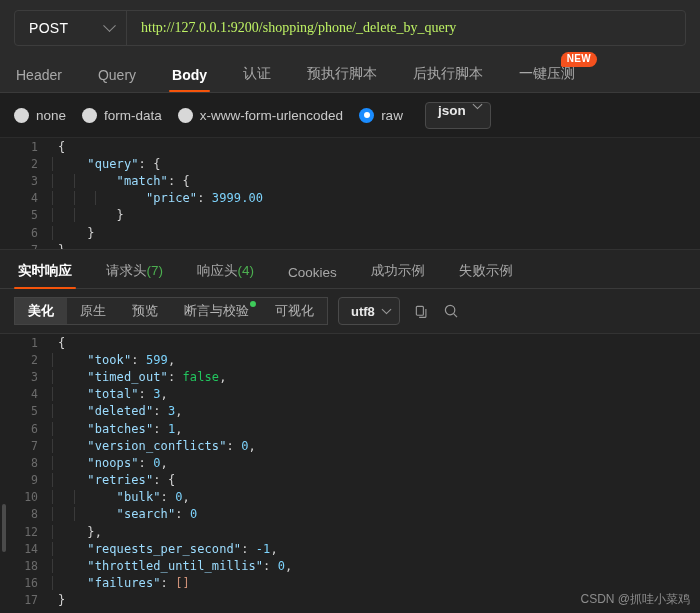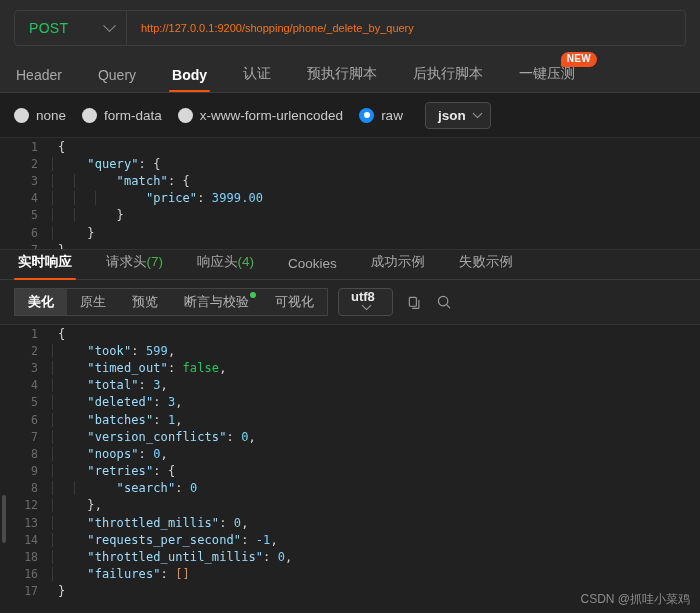--- a/index.html
+++ b/index.html
@@ -26,35 +26,35 @@
     background:#2b2b2b;
     overflow:hidden;
   }
   .method {
     width: 112px;
     display:flex; align-items:center; justify-content:space-between;
     padding: 0 12px 0 14px;
     border-right:1px solid #3d3d3d;
     cursor:pointer;
   }
-  .method-label { color:#22c55e; font-size:14px; letter-spacing:.3px; }
+  .method-label { color:#ffffff; font-size:14px; letter-spacing:.3px; }
   .chev {
     width:9px; height:9px;
     border-right:1.4px solid #8a8a8a;
     border-bottom:1.4px solid #8a8a8a;
     transform: rotate(45deg) translate(-2px,-2px);
   }
   .url-input {
     flex:1;
     display:flex; align-items:center;
     padding: 0 14px;
-    color:#f97316; font-size:11px;
+    color:#bef264; font-size:14px;
     background:transparent;
     border:none; outline:none;
-    font-family:Liberation Sans, sans-serif;
+    font-family:Liberation Serif, serif;
   }
 
   
   .req-tabs {
     background:#2b2b2b;
     display:flex; align-items:flex-end;
     height: 38px;
     padding-left: 16px;
     position:relative;
     flex: 0 0 auto;
@@ -105,21 +105,21 @@
   .radio.sel::after {
     content:""; width:6px; height:6px; border-radius:50%; background:#fff;
   }
   .radio-label { color:#c9c9c9; font-size:13.5px; }
   .fmt-select {
     margin-left: 6px;
     border:1px solid #4a4a4a;
     border-radius:4px;
     background:#2a2a2a;
     height:27px;
-    display:flex; align-items:center;
+    display:flex; align-items:flex-start;
     padding: 0 9px 0 12px;
     cursor:pointer;
   }
   .fmt-label { color:#e8e8e8; font-size:13.5px; font-weight:bold; margin-right:8px; }
   .chev-sm {
     width:7px; height:7px;
     border-right:1.3px solid #9a9a9a;
     border-bottom:1.3px solid #9a9a9a;
     transform: rotate(45deg) translate(-1.5px,-1.5px);
   }
@@ -161,21 +161,21 @@
 
   .v-scroll {
     position:absolute; left:0; width:4px;
     background:#4b4b4b; border-radius:2px;
   }
 
   
   .res-tabs {
     background:#252525;
     display:flex; align-items:flex-end;
-    height: 31px;
+    height: 40px;
     padding-left: 18px;
     flex:0 0 auto;
     border-bottom:1px solid #3a3a3a;
     border-top:1px solid #323232;
   }
   .restab {
     position:relative;
     padding-bottom: 8px;
     margin-right: 34px;
     font-size:13.5px;
@@ -213,21 +213,21 @@
   .seg-item.active { background:#3c3c3c; color:#fff; font-weight:bold; }
   .greendot {
     position:absolute; top:3px; right:6px;
     width:6px; height:6px; border-radius:50%; background:#3ecb5a;
   }
   .enc-select {
     margin-left:10px;
     border:1px solid #4a4a4a; border-radius:4px;
     background:#2a2a2a;
     height:28px; display:flex; align-items:center;
-    padding: 0 9px 0 12px; cursor:pointer;flex-direction:column;
+    padding: 0 9px 0 12px; cursor:pointer;
   }
   .enc-label { color:#e8e8e8; font-size:13px; font-weight:bold; margin-right:8px; }
   .tbicon { margin-left:14px; cursor:pointer; display:flex; align-items:center; }
 
   .watermark {
     position:absolute; right:10px; bottom:5px;
     color:#8d8d8d; font-size:12px;
     font-family:"Liberation Sans","DejaVu Sans",sans-serif;
     pointer-events:none;
   }
@@ -395,32 +395,32 @@
         </div>
         <div class="code-row">
           <div class="gutter">8</div>
           <div class="codeline"><span class="gline" style="left: 2px;"></span><span>    </span><span class="k">"noops"</span><span class="p">: </span><span class="num">0</span><span class="p">,</span></div>
         </div>
         <div class="code-row">
           <div class="gutter">9</div>
           <div class="codeline"><span class="gline" style="left: 2px;"></span><span>    </span><span class="k">"retries"</span><span class="p">: </span><span class="br">{</span></div>
         </div>
         <div class="code-row">
+          <div class="gutter">10</div>
+          <div class="codeline"><span class="gline" style="left: 2px;"></span><span class="gline" style="left: 23.5px;"></span><span>        </span><span class="k">"bulk"</span><span class="p">: </span><span class="num">0</span><span class="p">,</span></div>
+        </div>
+        <div class="code-row">
           <div class="gutter">8</div>
           <div class="codeline"><span class="gline" style="left: 2px;"></span><span class="gline" style="left: 23.5px;"></span><span>        </span><span class="k">"search"</span><span class="p">: </span><span class="num">0</span></div>
         </div>
         <div class="code-row">
           <div class="gutter">12</div>
           <div class="codeline"><span class="gline" style="left: 2px;"></span><span>    </span><span class="br">},</span></div>
         </div>
         <div class="code-row">
-          <div class="gutter">13</div>
-          <div class="codeline"><span class="gline" style="left: 2px;"></span><span>    </span><span class="k">"throttled_millis"</span><span class="p">: </span><span class="num">0</span><span class="p">,</span></div>
-        </div>
-        <div class="code-row">
           <div class="gutter">14</div>
           <div class="codeline"><span class="gline" style="left: 2px;"></span><span>    </span><span class="k">"requests_per_second"</span><span class="p">: </span><span class="num">-1</span><span class="p">,</span></div>
         </div>
         <div class="code-row">
           <div class="gutter">18</div>
           <div class="codeline"><span class="gline" style="left: 2px;"></span><span>    </span><span class="k">"throttled_until_millis"</span><span class="p">: </span><span class="num">0</span><span class="p">,</span></div>
         </div>
         <div class="code-row">
           <div class="gutter">16</div>
           <div class="codeline"><span class="gline" style="left: 2px;"></span><span>    </span><span class="k">"failures"</span><span class="p">: </span><span class="arr">[]</span></div>

